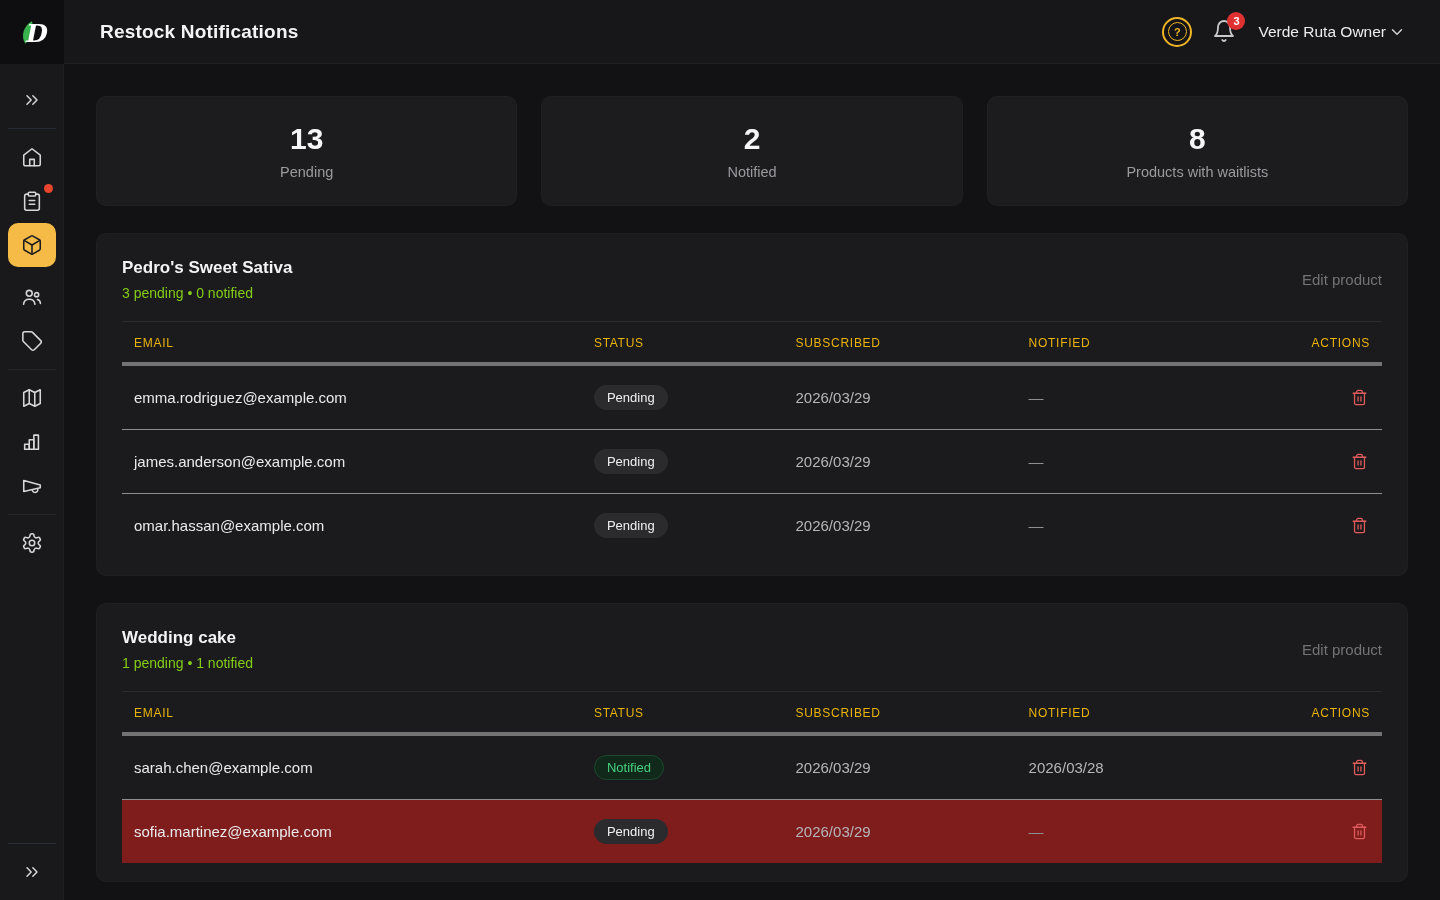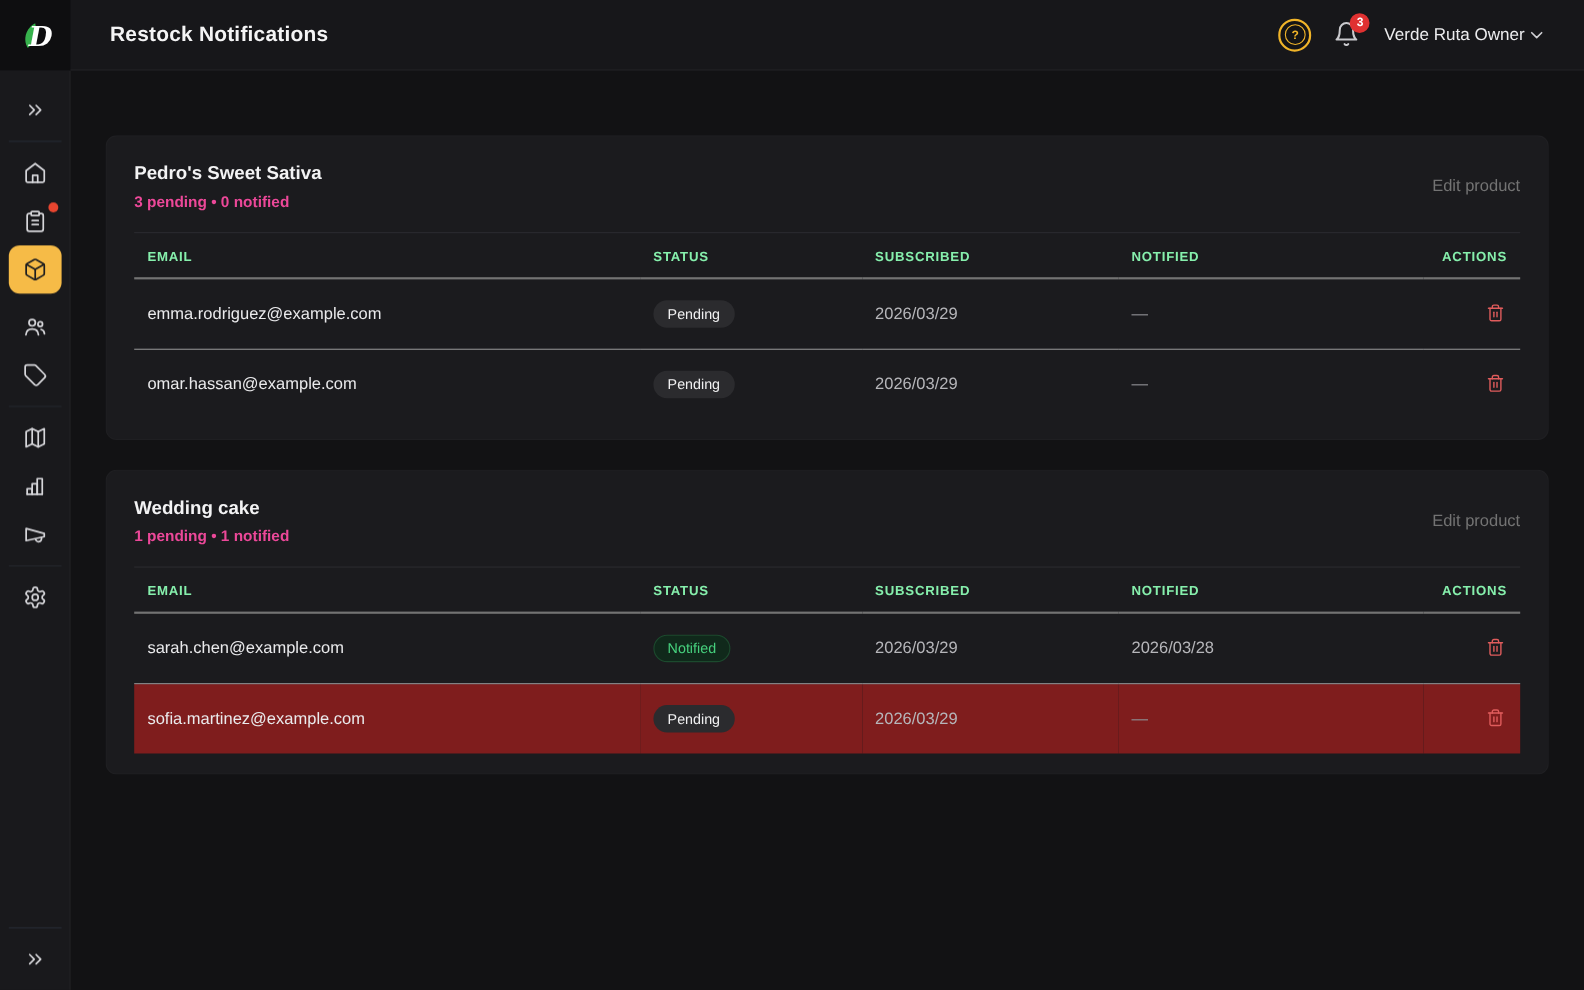--- a/index.html
+++ b/index.html
@@ -67,27 +67,27 @@
     border:1px solid rgba(255,255,255,0.02);
   }
   .stat-value { font-size:30px; font-weight:bold; color:#f5f5f6; }
   .stat-label { font-size:14.5px; color:#9a9a9f; }
   .product-card {
     margin-top:27px; background:#1b1b1e; border-radius:10px; padding:24px 25px 18px 25px;
     border:1px solid rgba(255,255,255,0.02);
   }
   .card-head { display:flex; align-items:center; justify-content:space-between; }
   .product-name { font-size:17px; font-weight:bold; color:#f3f3f4; }
-  .product-summary { font-size:14px; color:#ec4899; margin-top:7px;font-weight:bold; }
+  .product-summary { font-size:14px; color:#84cc16; margin-top:7px; }
   .edit-link { font-size:15px; color:#737373; cursor:pointer; }
   .head-divider { height:1px; background:#2b2b2f; margin-top:20px; }
   table { width:100%; border-collapse:collapse; table-layout:fixed; }
   thead th {
-    font-size:12px; font-weight:bold; letter-spacing:.06em; color:#86efac;
-    text-align:left; padding:14px 12px 12px 12px; border-bottom:2px solid #737373;
+    font-size:12px; font-weight:normal; letter-spacing:.06em; color:#eab308;
+    text-align:left; padding:14px 12px 12px 12px; border-bottom:4px solid #737373;
   }
   thead th.col-actions { text-align:right; }
   tbody td { padding:19px 12px; font-size:15px; }
   tbody tr + tr { border-top:1px solid rgba(255,255,255,0.5); }
   .cell-email { color:#eaeaec; }
   .cell-date { color:#b6b6ba; }
   .cell-dash { color:#8f8f93; }
   .cell-actions { text-align:right; }
   .chip {
     display:inline-block; font-size:13px; padding:5px 13px; border-radius:999px;
@@ -219,20 +219,34 @@
   <div class="side-btn expand-bottom">
     <svg width="20" height="20" viewBox="0 0 24 24" fill="none" stroke="currentColor" stroke-width="1.8" stroke-linecap="round" stroke-linejoin="round">
       <path d="m6 17 5-5-5-5"></path>
         <path d="m13 17 5-5-5-5"></path>
     </svg>
   </div>
 </nav>
 
 <main class="main">
 
+  <div class="stats-row">
+    <div class="stat-card">
+      <div class="stat-value">13</div>
+      <div class="stat-label">Pending</div>
+    </div>
+    <div class="stat-card">
+      <div class="stat-value">2</div>
+      <div class="stat-label">Notified</div>
+    </div>
+    <div class="stat-card">
+      <div class="stat-value">8</div>
+      <div class="stat-label">Products with waitlists</div>
+    </div>
+  </div>
 
   <section class="product-card">
     <div class="card-head">
       <div>
         <div class="product-name">Pedro's Sweet Sativa</div>
         <div class="product-summary">3 pending • 0 notified</div>
       </div>
       <a class="edit-link">Edit product</a>
     </div>
     <div class="head-divider"></div>
@@ -261,20 +275,33 @@
           <td class="cell-dash">—</td>
           <td class="cell-actions"><button class="trash-btn"><svg width="17" height="17" viewBox="0 0 24 24" fill="none" stroke="currentColor" stroke-width="1.8" stroke-linecap="round" stroke-linejoin="round">
                   <path d="M3 6h18"></path>
                   <path d="M19 6v14a2 2 0 0 1-2 2H7a2 2 0 0 1-2-2V6"></path>
                   <path d="M8 6V4a2 2 0 0 1 2-2h4a2 2 0 0 1 2 2v2"></path>
                   <path d="M10 11v6"></path>
                   <path d="M14 11v6"></path>
                 </svg></button></td>
         </tr>
         <tr>
+          <td class="cell-email">james.anderson@example.com</td>
+          <td><span class="chip pending">Pending</span></td>
+          <td class="cell-date">2026/03/29</td>
+          <td class="cell-dash">—</td>
+          <td class="cell-actions"><button class="trash-btn"><svg width="17" height="17" viewBox="0 0 24 24" fill="none" stroke="currentColor" stroke-width="1.8" stroke-linecap="round" stroke-linejoin="round">
+                  <path d="M3 6h18"></path>
+                  <path d="M19 6v14a2 2 0 0 1-2 2H7a2 2 0 0 1-2-2V6"></path>
+                  <path d="M8 6V4a2 2 0 0 1 2-2h4a2 2 0 0 1 2 2v2"></path>
+                  <path d="M10 11v6"></path>
+                  <path d="M14 11v6"></path>
+                </svg></button></td>
+        </tr>
+        <tr>
           <td class="cell-email">omar.hassan@example.com</td>
           <td><span class="chip pending">Pending</span></td>
           <td class="cell-date">2026/03/29</td>
           <td class="cell-dash">—</td>
           <td class="cell-actions"><button class="trash-btn"><svg width="17" height="17" viewBox="0 0 24 24" fill="none" stroke="currentColor" stroke-width="1.8" stroke-linecap="round" stroke-linejoin="round">
                   <path d="M3 6h18"></path>
                   <path d="M19 6v14a2 2 0 0 1-2 2H7a2 2 0 0 1-2-2V6"></path>
                   <path d="M8 6V4a2 2 0 0 1 2-2h4a2 2 0 0 1 2 2v2"></path>
                   <path d="M10 11v6"></path>
                   <path d="M14 11v6"></path>

